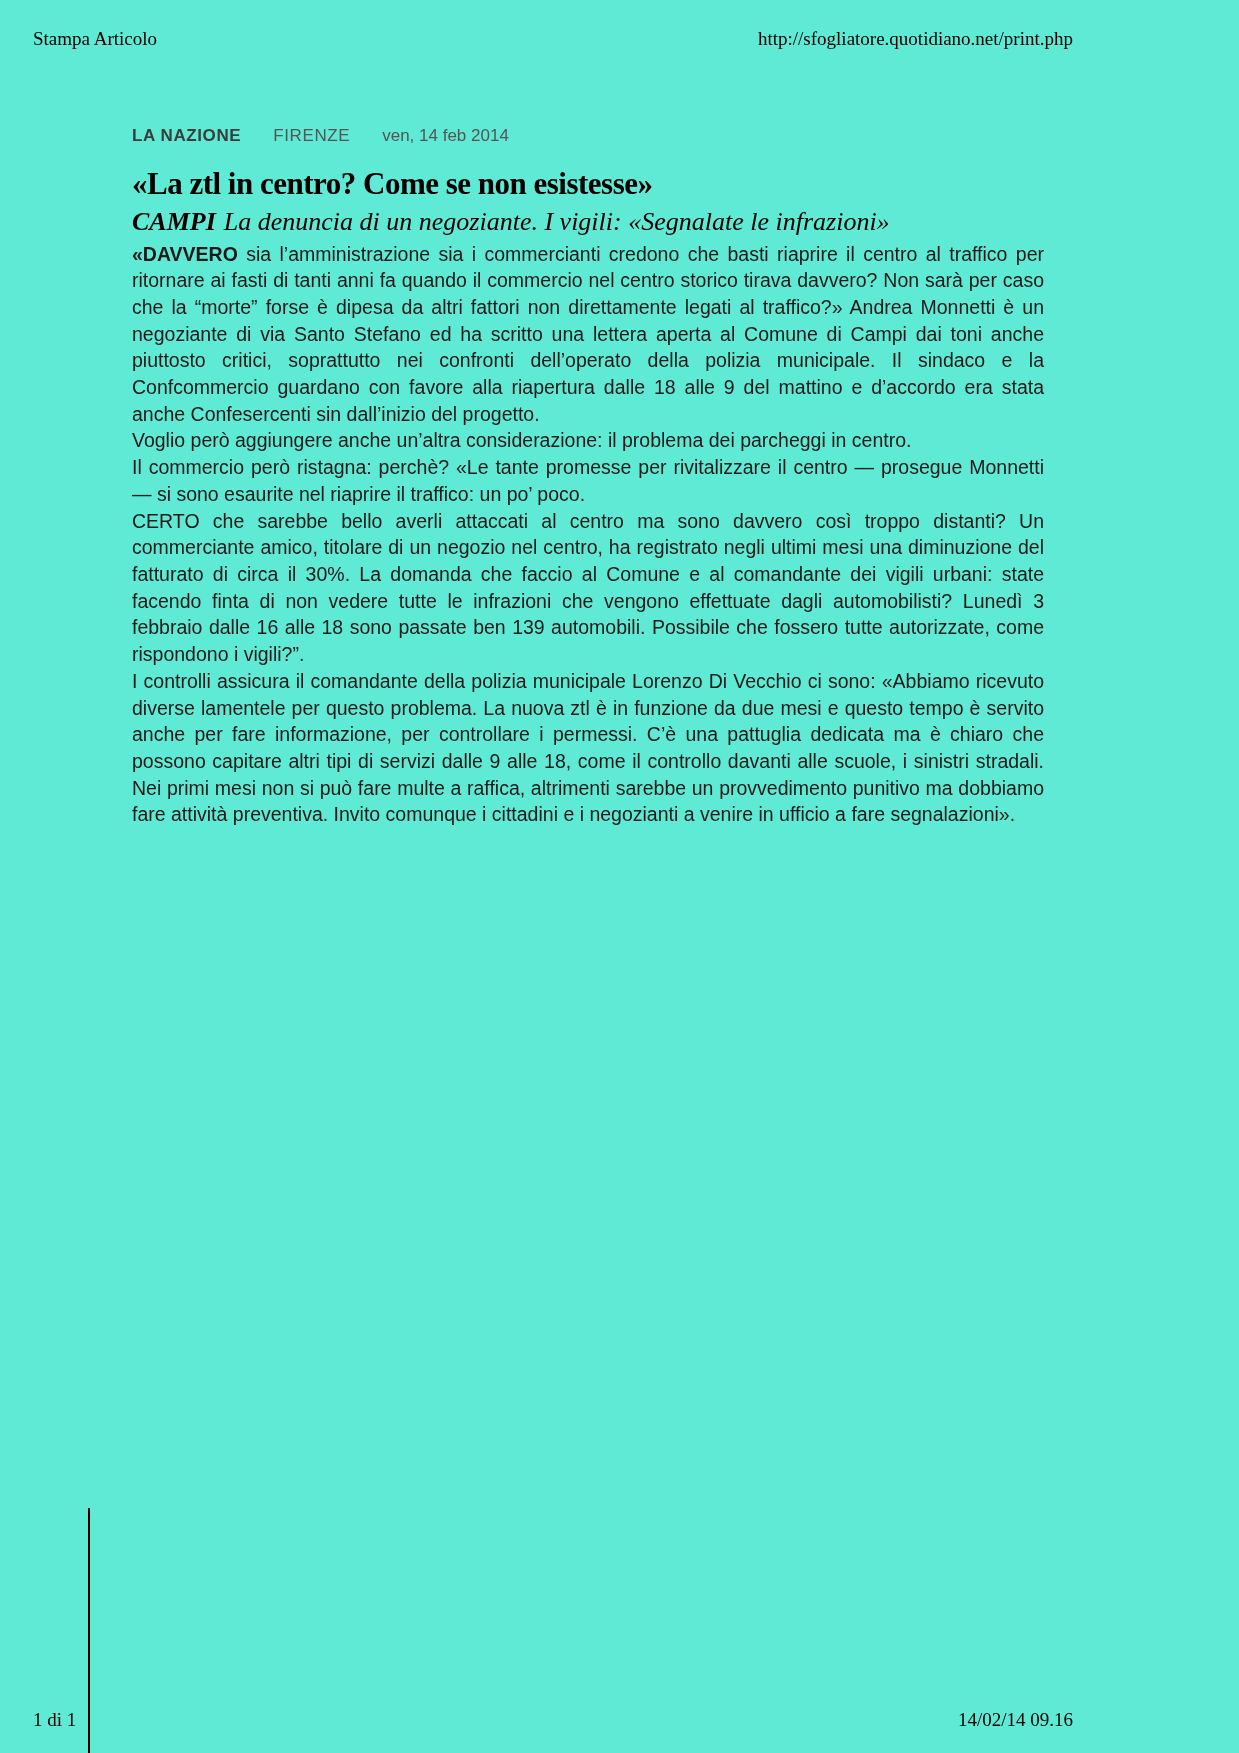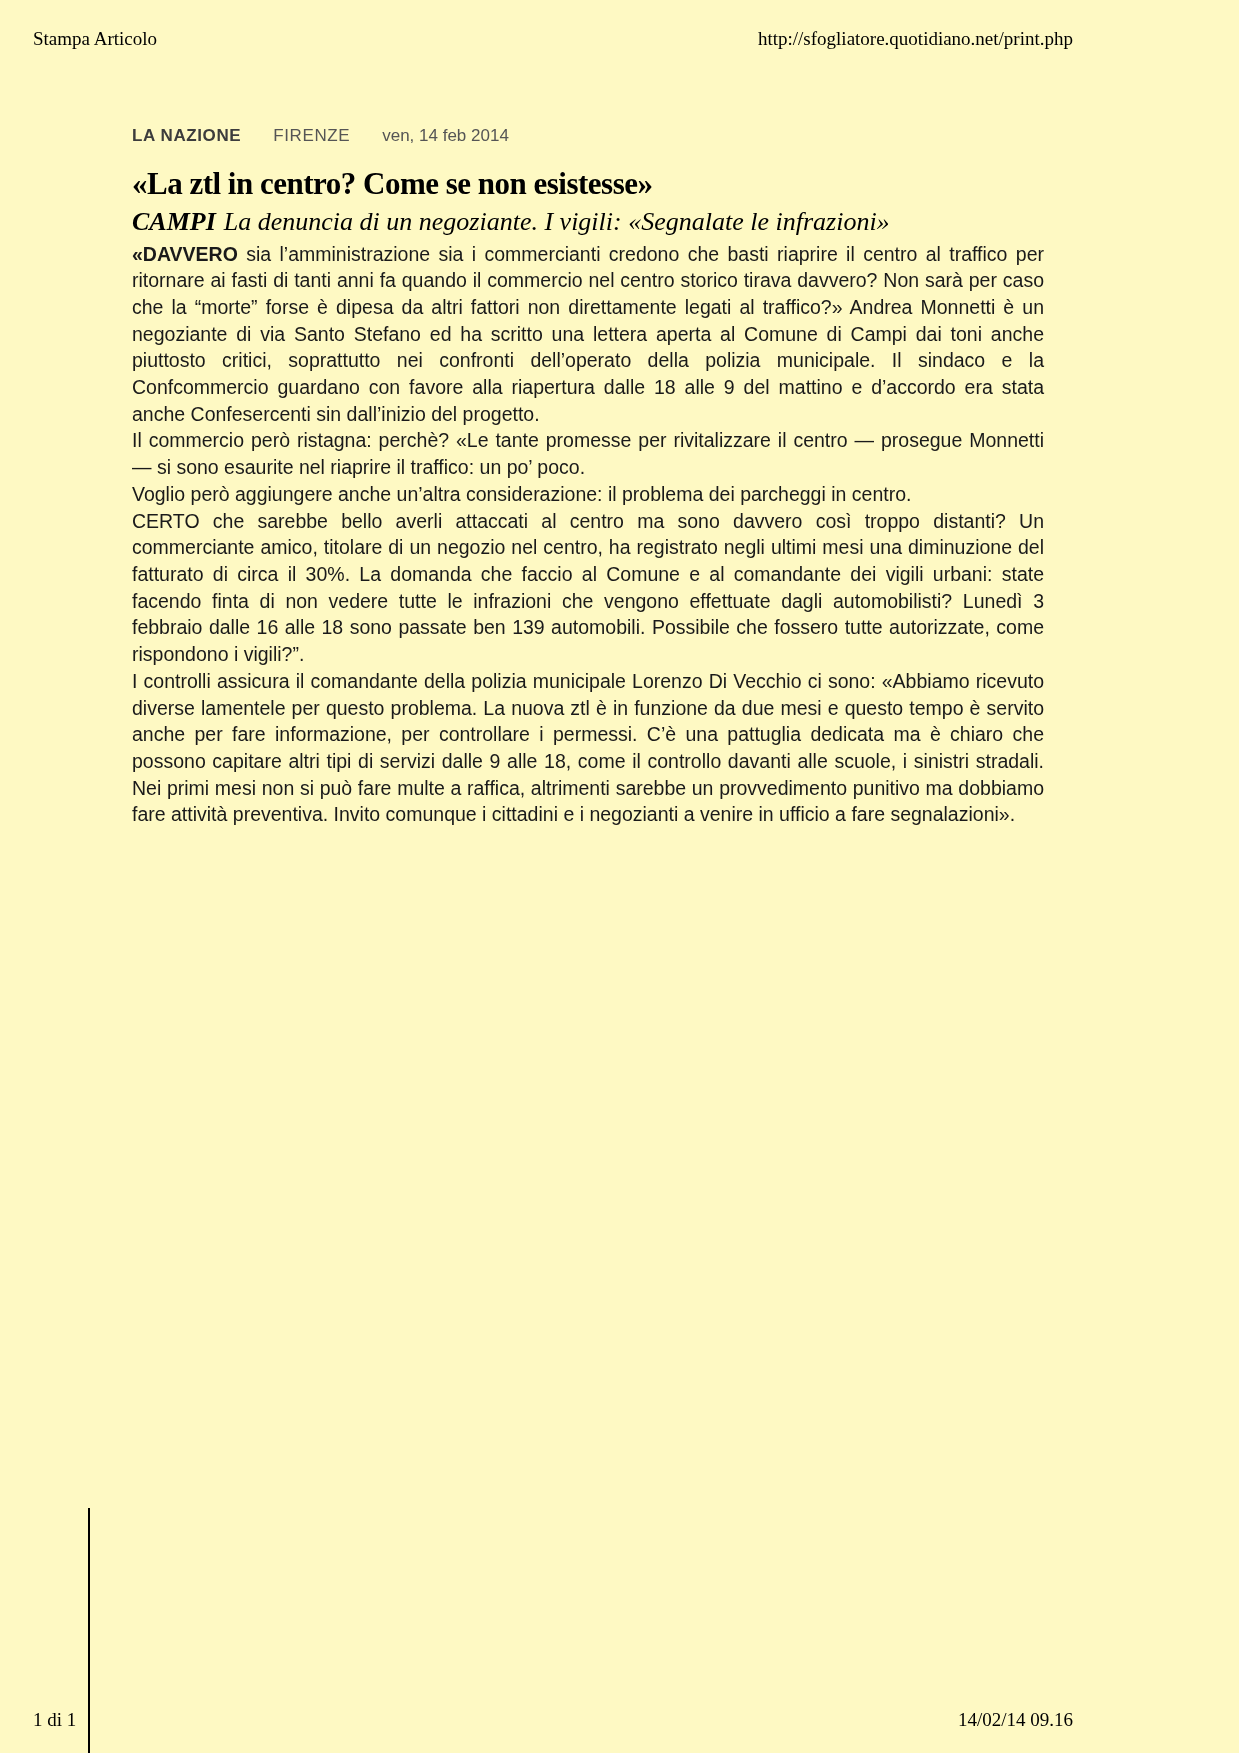--- a/index.html
+++ b/index.html
@@ -3,21 +3,21 @@
 <meta charset="utf-8">
 <title>Stampa Articolo</title>
 <style>
   * { margin: 0; padding: 0; box-sizing: border-box; }
   html, body { background: #888; }
   .page {
     position: relative;
     width: 1239px;
     height: 1753px;
     margin: 0 auto;
-    background: #fef9c3;
+    background: #5eead4;
     color: #000;
     overflow: hidden;
   }
 
   
   .print-header {
     position: absolute;
     top: 28px;
     left: 33px;
     right: 166px;
@@ -121,22 +121,22 @@
       <span class="article-date">ven, 14 feb 2014</span>
     </div>
 
     <h1 class="article-title">«La ztl in centro? Come se non esistesse»</h1>
 
     <h2 class="article-subtitle"><span class="lead">CAMPI</span><span>La denuncia di un negoziante. I vigili: «Segnalate le infrazioni»</span></h2>
 
 
     <div class="body-text" id="article-body">
         <p><b>«DAVVERO</b> sia l’amministrazione sia i commercianti credono che basti riaprire il centro al traffico per ritornare ai fasti di tanti anni fa quando il commercio nel centro storico tirava davvero? Non sarà per caso che la “morte” forse è dipesa da altri fattori non direttamente legati al traffico?» Andrea Monnetti è un negoziante di via Santo Stefano ed ha scritto una lettera aperta al Comune di Campi dai toni anche piuttosto critici, soprattutto nei confronti dell’operato della polizia municipale. Il sindaco e la Confcommercio guardano con favore alla riapertura dalle 18 alle 9 del mattino e d’accordo era stata anche Confesercenti sin dall’inizio del progetto.</p>
+        <p>Voglio però aggiungere anche un’altra considerazione: il problema dei parcheggi in centro.</p>
         <p>Il commercio però ristagna: perchè? «Le tante promesse per rivitalizzare il centro — prosegue Monnetti — si sono esaurite nel riaprire il traffico: un po’ poco.</p>
-        <p>Voglio però aggiungere anche un’altra considerazione: il problema dei parcheggi in centro.</p>
         <p>CERTO che sarebbe bello averli attaccati al centro ma sono davvero così troppo distanti? Un commerciante amico, titolare di un negozio nel centro, ha registrato negli ultimi mesi una diminuzione del fatturato di circa il 30%. La domanda che faccio al Comune e al comandante dei vigili urbani: state facendo finta di non vedere tutte le infrazioni che vengono effettuate dagli automobilisti? Lunedì 3 febbraio dalle 16 alle 18 sono passate ben 139 automobili. Possibile che fossero tutte autorizzate, come rispondono i vigili?”.</p>
         <p>I controlli assicura il comandante della polizia municipale Lorenzo Di Vecchio ci sono: «Abbiamo ricevuto diverse lamentele per questo problema. La nuova ztl è in funzione da due mesi e questo tempo è servito anche per fare informazione, per controllare i permessi. C’è una pattuglia dedicata ma è chiaro che possono capitare altri tipi di servizi dalle 9 alle 18, come il controllo davanti alle scuole, i sinistri stradali. Nei primi mesi non si può fare multe a raffica, altrimenti sarebbe un provvedimento punitivo ma dobbiamo fare attività preventiva. Invito comunque i cittadini e i negozianti a venire in ufficio a fare segnalazioni».</p>
       </div>
   </div>
 
   <div class="print-footer">
     <span>1 di 1</span>
     <span>14/02/14 09.16</span>
   </div>
 

